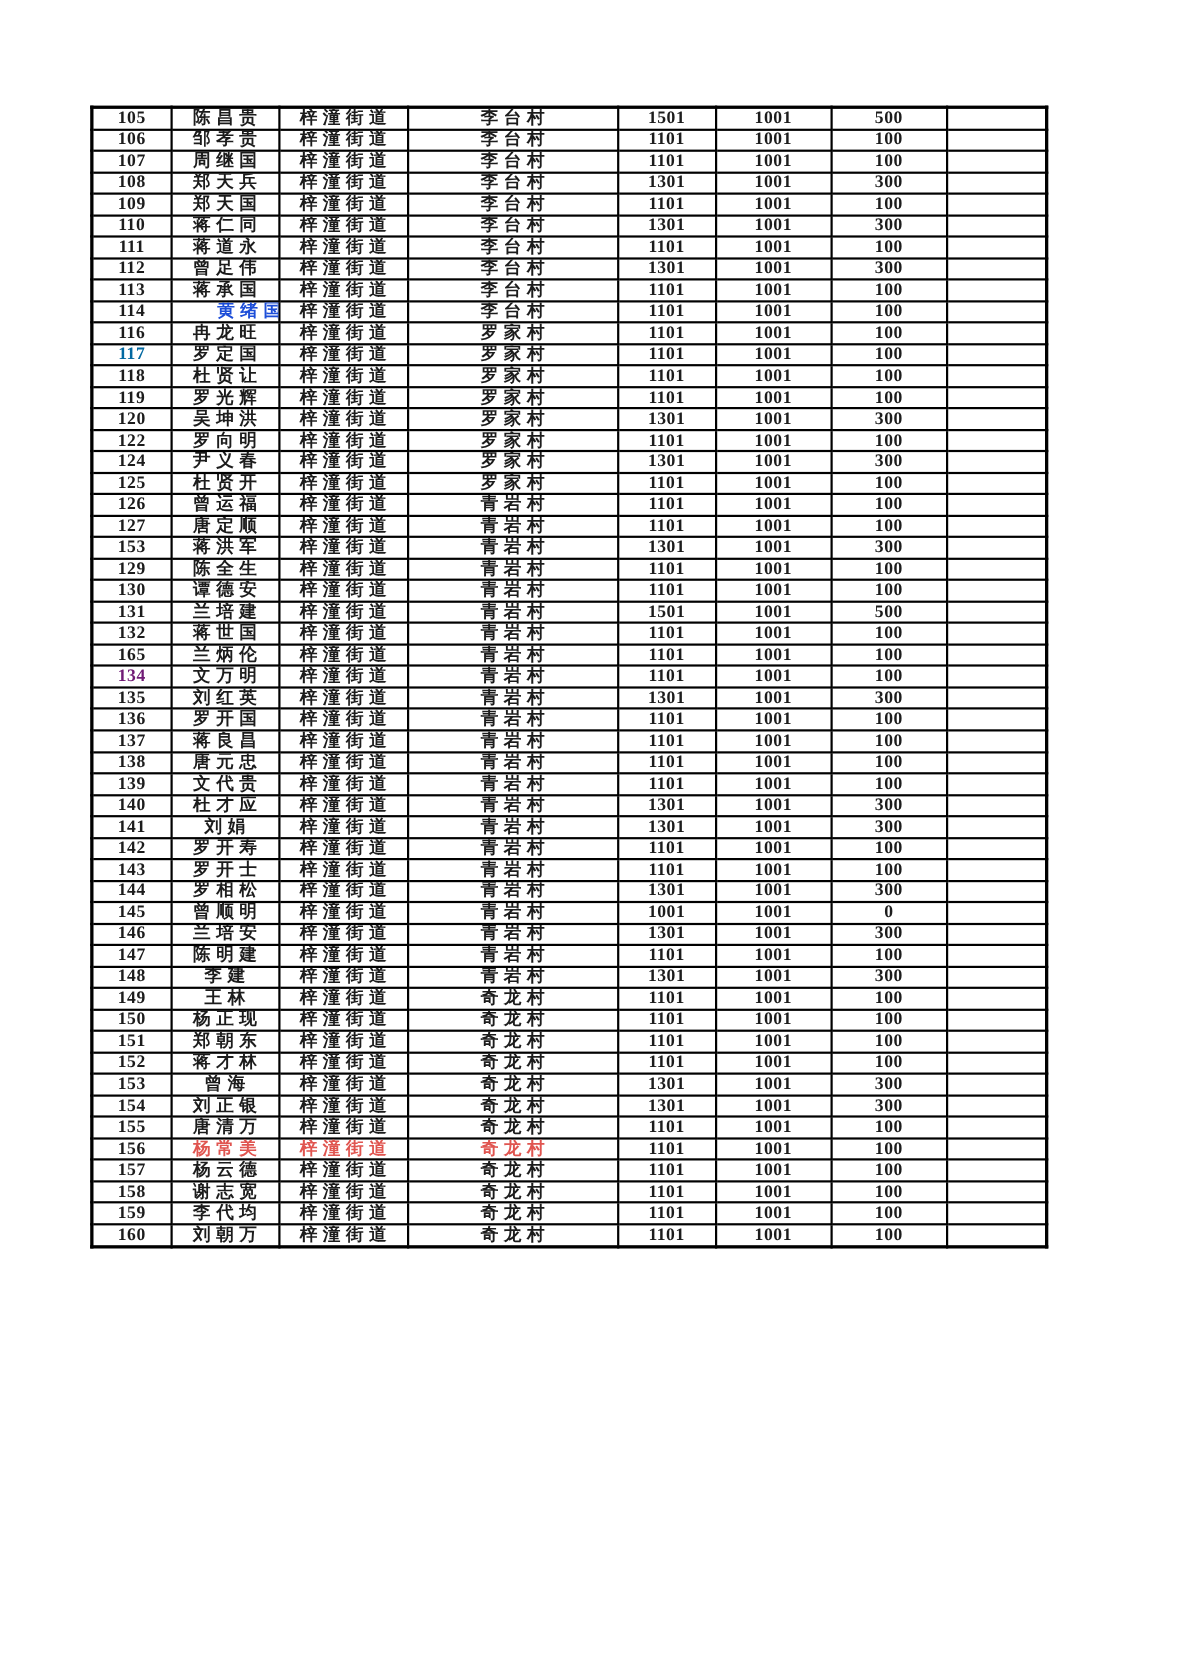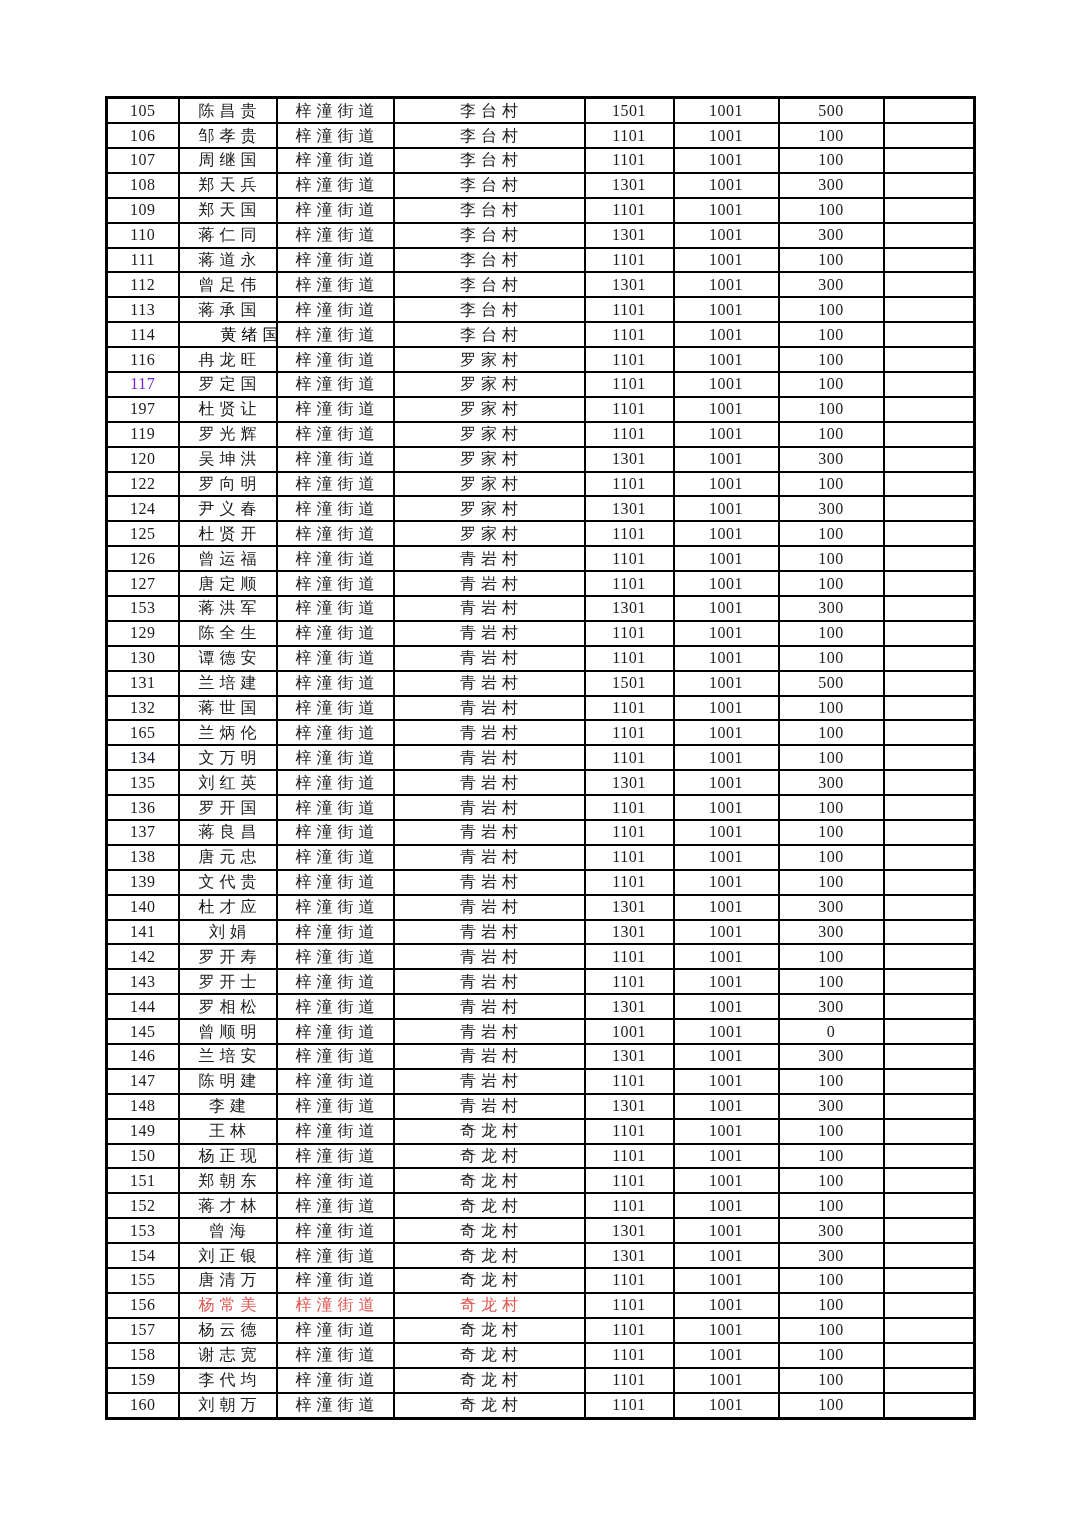--- a/index.html
+++ b/index.html
@@ -13,27 +13,28 @@
     position: relative;
     font-family: "Liberation Serif", "DejaVu Serif", serif;
   }
   .page {
     position: absolute;
     inset: 0;
     background: #ffffff;
   }
   table.data-table {
     position: absolute;
-    left: 105px;
+    left: 82px;
     top: 96px;
     width: 868px;
-    height: 1324px;
+    height: 1039px;
     border-collapse: collapse;
     table-layout: fixed;
     border: 3px solid #000000;
+    font-weight: bold;
   }
   table.data-table td {
     border: 2px solid #000000;
     text-align: center;
     vertical-align: middle;
     font-size: 16px;
     color: #1c1c1c;
     padding: 0;
     overflow: hidden;
     white-space: nowrap;
@@ -148,50 +149,50 @@
     <td class="cn" style="color: rgb(28, 28, 28);">蒋承国</td>
     <td class="cn" style="color: rgb(28, 28, 28);">梓潼街道</td>
     <td class="cn" style="color: rgb(28, 28, 28);">李台村</td>
     <td class="num" style="color: rgb(28, 28, 28);">1101</td>
     <td class="num" style="color: rgb(28, 28, 28);">1001</td>
     <td class="num" style="color: rgb(28, 28, 28);">100</td>
     <td class="num" style="color: rgb(28, 28, 28);"></td>
   </tr>
         <tr>
     <td class="num" style="color: rgb(28, 28, 28);">114</td>
-    <td class="cn" style="color: #000000; padding-left: 36px;">黄绪国</td>
+    <td class="cn" style="color: #1d4ed8; padding-left: 36px;">黄绪国</td>
     <td class="cn" style="color: rgb(28, 28, 28);">梓潼街道</td>
     <td class="cn" style="color: rgb(28, 28, 28);">李台村</td>
     <td class="num" style="color: rgb(28, 28, 28);">1101</td>
     <td class="num" style="color: rgb(28, 28, 28);">1001</td>
     <td class="num" style="color: rgb(28, 28, 28);">100</td>
     <td class="num" style="color: rgb(28, 28, 28);"></td>
   </tr>
         <tr>
     <td class="num" style="color: rgb(28, 28, 28);">116</td>
     <td class="cn" style="color: rgb(28, 28, 28);">冉龙旺</td>
     <td class="cn" style="color: rgb(28, 28, 28);">梓潼街道</td>
     <td class="cn" style="color: rgb(28, 28, 28);">罗家村</td>
     <td class="num" style="color: rgb(28, 28, 28);">1101</td>
     <td class="num" style="color: rgb(28, 28, 28);">1001</td>
     <td class="num" style="color: rgb(28, 28, 28);">100</td>
     <td class="num" style="color: rgb(28, 28, 28);"></td>
   </tr>
         <tr>
-    <td class="num" style="color: #6d28d9;">117</td>
+    <td class="num" style="color: #0369a1;">117</td>
     <td class="cn" style="color: rgb(28, 28, 28);">罗定国</td>
     <td class="cn" style="color: rgb(28, 28, 28);">梓潼街道</td>
     <td class="cn" style="color: rgb(28, 28, 28);">罗家村</td>
     <td class="num" style="color: rgb(28, 28, 28);">1101</td>
     <td class="num" style="color: rgb(28, 28, 28);">1001</td>
     <td class="num" style="color: rgb(28, 28, 28);">100</td>
     <td class="num" style="color: rgb(28, 28, 28);"></td>
   </tr>
         <tr>
-    <td class="num" style="color: rgb(28, 28, 28);">197</td>
+    <td class="num" style="color: rgb(28, 28, 28);">118</td>
     <td class="cn" style="color: rgb(28, 28, 28);">杜贤让</td>
     <td class="cn" style="color: rgb(28, 28, 28);">梓潼街道</td>
     <td class="cn" style="color: rgb(28, 28, 28);">罗家村</td>
     <td class="num" style="color: rgb(28, 28, 28);">1101</td>
     <td class="num" style="color: rgb(28, 28, 28);">1001</td>
     <td class="num" style="color: rgb(28, 28, 28);">100</td>
     <td class="num" style="color: rgb(28, 28, 28);"></td>
   </tr>
         <tr>
     <td class="num" style="color: rgb(28, 28, 28);">119</td>
@@ -317,21 +318,21 @@
     <td class="num" style="color: rgb(28, 28, 28);">165</td>
     <td class="cn" style="color: rgb(28, 28, 28);">兰炳伦</td>
     <td class="cn" style="color: rgb(28, 28, 28);">梓潼街道</td>
     <td class="cn" style="color: rgb(28, 28, 28);">青岩村</td>
     <td class="num" style="color: rgb(28, 28, 28);">1101</td>
     <td class="num" style="color: rgb(28, 28, 28);">1001</td>
     <td class="num" style="color: rgb(28, 28, 28);">100</td>
     <td class="num" style="color: rgb(28, 28, 28);"></td>
   </tr>
         <tr>
-    <td class="num" style="color: #0f172a;">134</td>
+    <td class="num" style="color: #701a75;">134</td>
     <td class="cn" style="color: rgb(28, 28, 28);">文万明</td>
     <td class="cn" style="color: rgb(28, 28, 28);">梓潼街道</td>
     <td class="cn" style="color: rgb(28, 28, 28);">青岩村</td>
     <td class="num" style="color: rgb(28, 28, 28);">1101</td>
     <td class="num" style="color: rgb(28, 28, 28);">1001</td>
     <td class="num" style="color: rgb(28, 28, 28);">100</td>
     <td class="num" style="color: rgb(28, 28, 28);"></td>
   </tr>
         <tr>
     <td class="num" style="color: rgb(28, 28, 28);">135</td>

